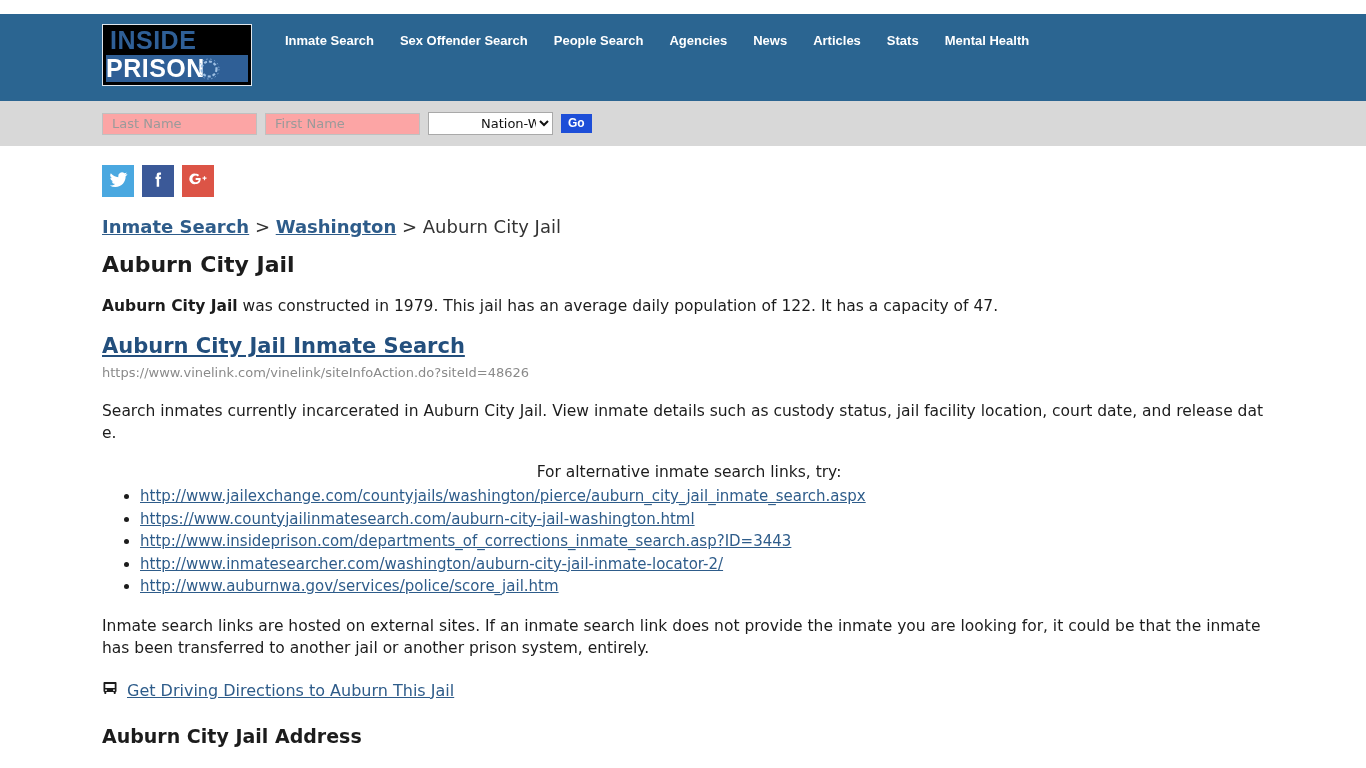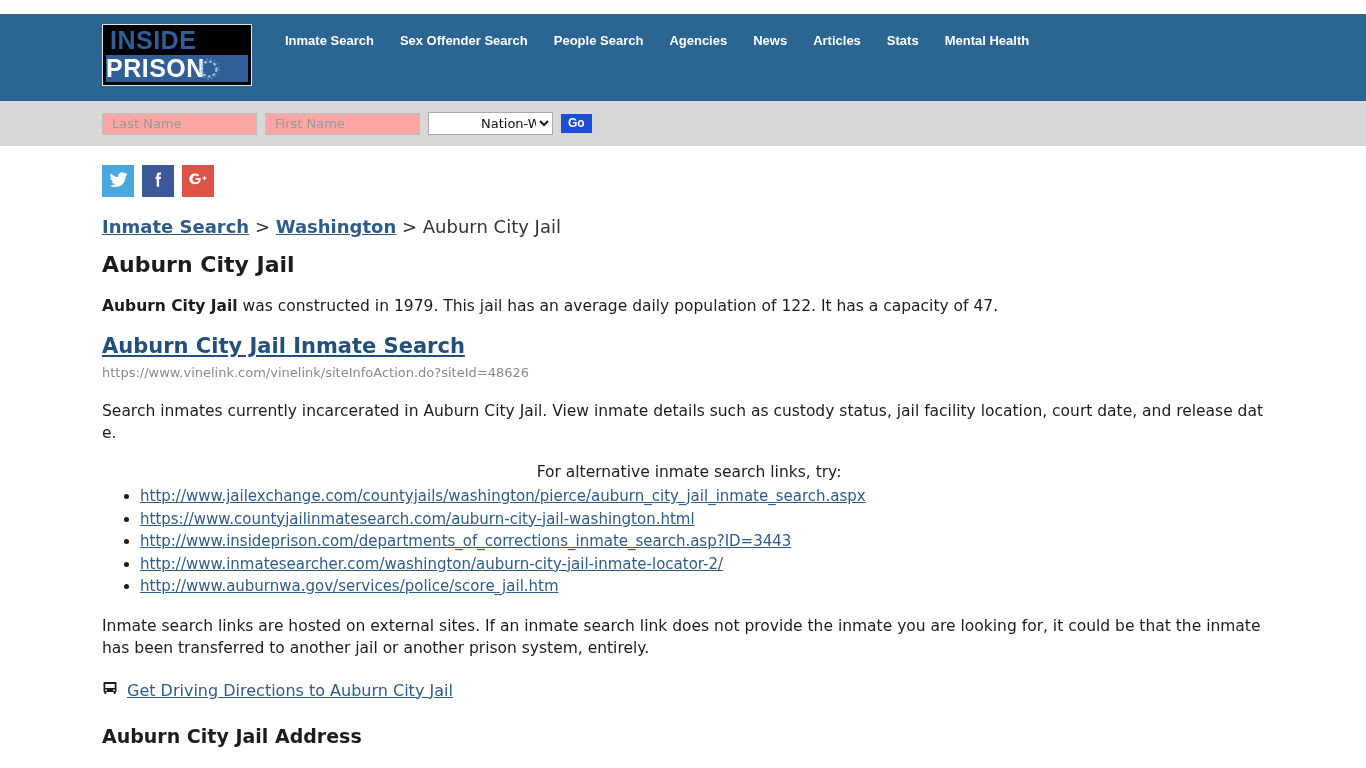--- a/index.html
+++ b/index.html
@@ -370,20 +370,20 @@
   </ul>
 
   <p class="body-text">Inmate search links are hosted on external sites. If an inmate search link does not provide the inmate you are looking for, it could be that the inmate has been transferred to another jail or another prison system, entirely.</p>
 
   <div class="directions">
     <span>
       <svg width="16" height="16" viewBox="0 0 16 16" fill="#1c1c1c">
         <path d="M2.5 1h11c.6 0 1 .4 1 1v8c0 .5-.3.9-.8 1v1.3c0 .4-.3.7-.7.7h-.6c-.4 0-.7-.3-.7-.7V11H4.3v1.3c0 .4-.3.7-.7.7H3c-.4 0-.7-.3-.7-.7V11c-.5-.1-.8-.5-.8-1V2c0-.6.4-1 1-1zm.8 2v4h9.4V3H3.3zm.7 5.3a.9.9 0 1 0 0 1.8.9.9 0 0 0 0-1.8zm8 0a.9.9 0 1 0 0 1.8.9.9 0 0 0 0-1.8z"></path>
       </svg>
     </span>
-    <a href="#">Get Driving Directions to Auburn City Jail</a>
+    <a href="#">Get Driving Directions to Auburn This Jail</a>
   </div>
 
   <h2 class="address-head">Auburn City Jail Address</h2>
 
   <p class="address-line">Auburn City Jail</p>
 
 </div>
 
 </body></html>

